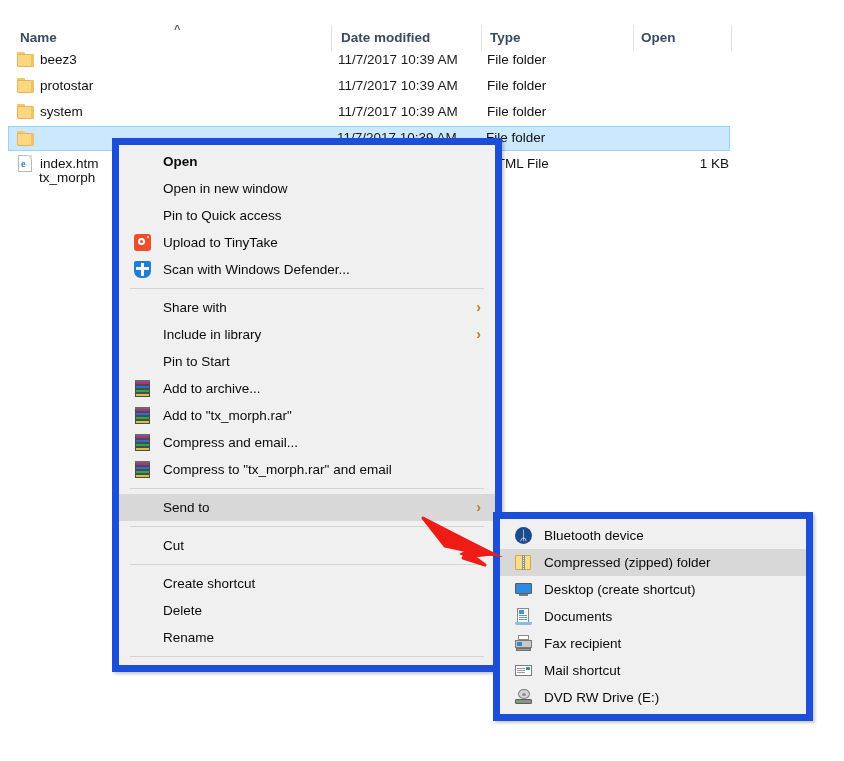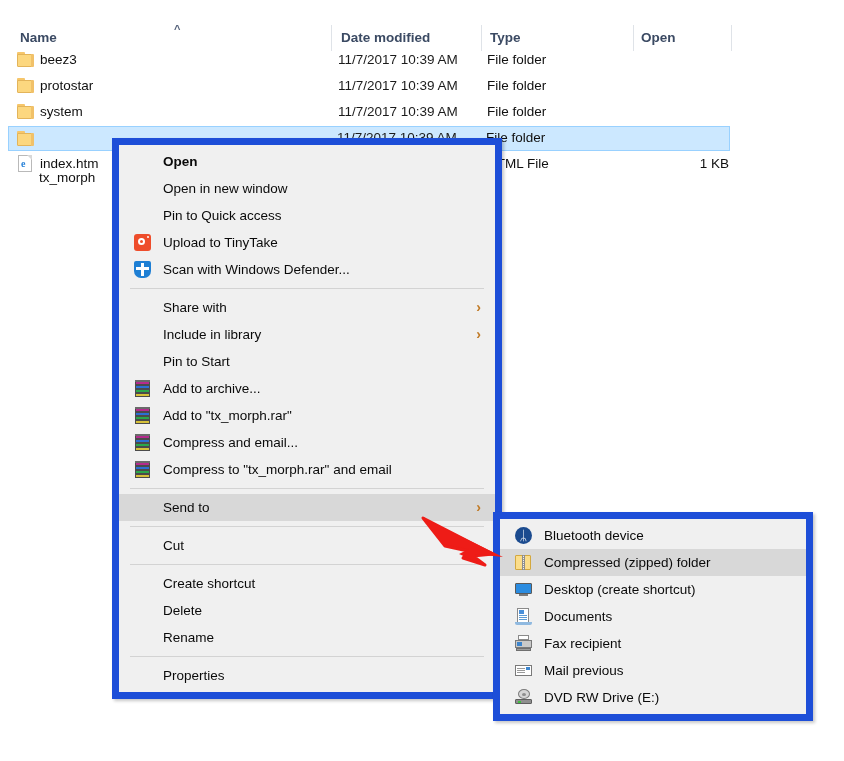--- a/index.html
+++ b/index.html
@@ -639,23 +639,20 @@
   <div class="mi">
     <span>Delete</span>
   </div>
 
   <div class="mi">
     <span>Rename</span>
   </div>
 
   <div class="sep"></div>
 
-  <div class="mi">
-    <span>Properties</span>
-  </div>
 </div>
 
 <div class="menu" id="send-to-menu">
 
   <div class="mi">
     <span class="mic ic-bt">
         <span class="g">ᛦ</span>
       </span>
     <span>Bluetooth device</span>
   </div>
@@ -699,21 +696,21 @@
   </div>
 
   <div class="mi">
     <span class="mic ic-mail">
         <span class="env"></span>
         <span class="ln n1"></span>
         <span class="ln n2"></span>
         <span class="ln n3"></span>
         <span class="sq"></span>
       </span>
-    <span>Mail previous</span>
+    <span>Mail shortcut</span>
   </div>
 
   <div class="mi">
     <span class="mic ic-dvd">
         <span class="disc"></span>
         <span class="hole"></span>
         <span class="tray"></span>
         <span class="led"></span>
       </span>
     <span>DVD RW Drive (E:)</span>

